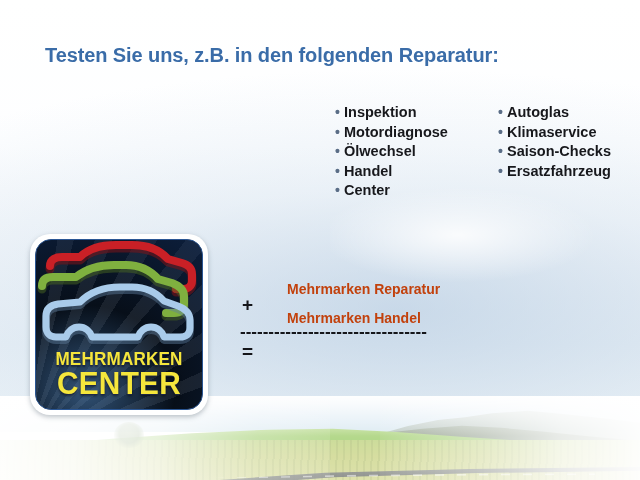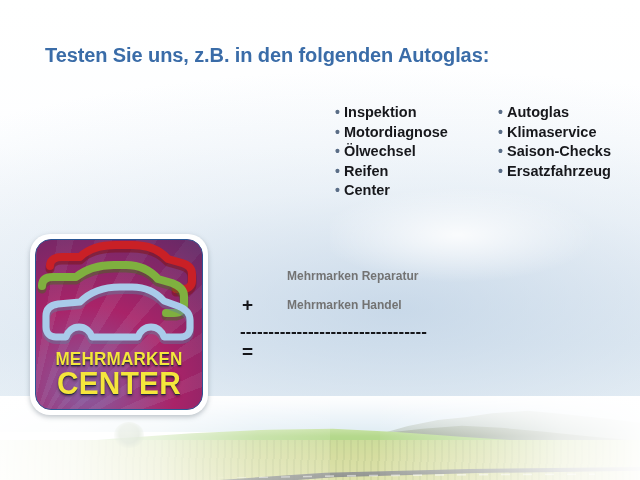--- a/index.html
+++ b/index.html
@@ -115,41 +115,41 @@
   }
 
   
   #equation { position:absolute; left:240px; top:265px; z-index:5; width:360px; }
   .eq-row { position:relative; height:29px; }
   .eq-op {
     position:absolute; left:2px; top:0;
     font-size:19px; font-weight:bold; color:#15161a;
   }
   .eq-txt {
-    position:absolute; left:47px; top:4px;
-    font-size:12px; font-weight:bold; color:#737373; white-space:nowrap;
+    position:absolute; left:47px; top:16px;
+    font-size:14px; font-weight:bold; color:#c2410c; white-space:nowrap;
   }
   #eq-divider {
     position:relative; height:18px; left:0; top:-1px;
     font-size:17px; font-weight:bold; color:#15161a;
     letter-spacing:0px; overflow:hidden; white-space:nowrap;
   }
 
   
   #logo {
     position:absolute; left:30px; top:234px; width:178px; height:181px; z-index:6;
     background:#ffffff;
     border-radius:20px;
     box-shadow:0 2px 5px rgba(70,85,100,0.35);
     padding:5px;
   }
   .logo-inner {
     position:relative; width:100%; height:100%; overflow:hidden;
     border-radius:16px;
-    background:#be185d;
+    background:#000000;
     border:1px solid #2a5694;
   }
   
   .logo-rays {
     position:absolute; left:-52%; top:-18%; width:200%; height:150%;
     background:repeating-conic-gradient(from 200deg at 22% 96%,
       rgba(255,255,255,0.085) 0deg 4.2deg,
       rgba(255,255,255,0) 4.2deg 9.4deg);
   }
   .logo-shade {
@@ -188,27 +188,27 @@
     <div class="ph-road"></div>
     <div class="ph-road-line"></div>
     <div class="ph-tree"></div>
     <div class="ph-haze"></div>
     <div class="ph-fade-top"></div>
     <div class="ph-fade-left"></div>
     <div class="ph-fade-right"></div>
   </div>
 </div>
 
-<h1 id="heading">Testen Sie uns, z.B. in den folgenden Autoglas:</h1>
+<h1 id="heading">Testen Sie uns, z.B. in den folgenden Reparatur:</h1>
 
 <ul class="bullets" id="bullets-left">
   <li><span class="dot">•</span><span>Inspektion</span></li>
   <li><span class="dot">•</span><span>Motordiagnose</span></li>
   <li><span class="dot">•</span><span>Ölwechsel</span></li>
-  <li><span class="dot">•</span><span>Reifen</span></li>
+  <li><span class="dot">•</span><span>Handel</span></li>
   <li><span class="dot">•</span><span>Center</span></li>
 </ul>
 
 <ul class="bullets" id="bullets-right">
   <li><span class="dot">•</span><span>Autoglas</span></li>
   <li><span class="dot">•</span><span>Klimaservice</span></li>
   <li><span class="dot">•</span><span>Saison-Checks</span></li>
   <li><span class="dot">•</span><span>Ersatzfahrzeug</span></li>
 </ul>
 

